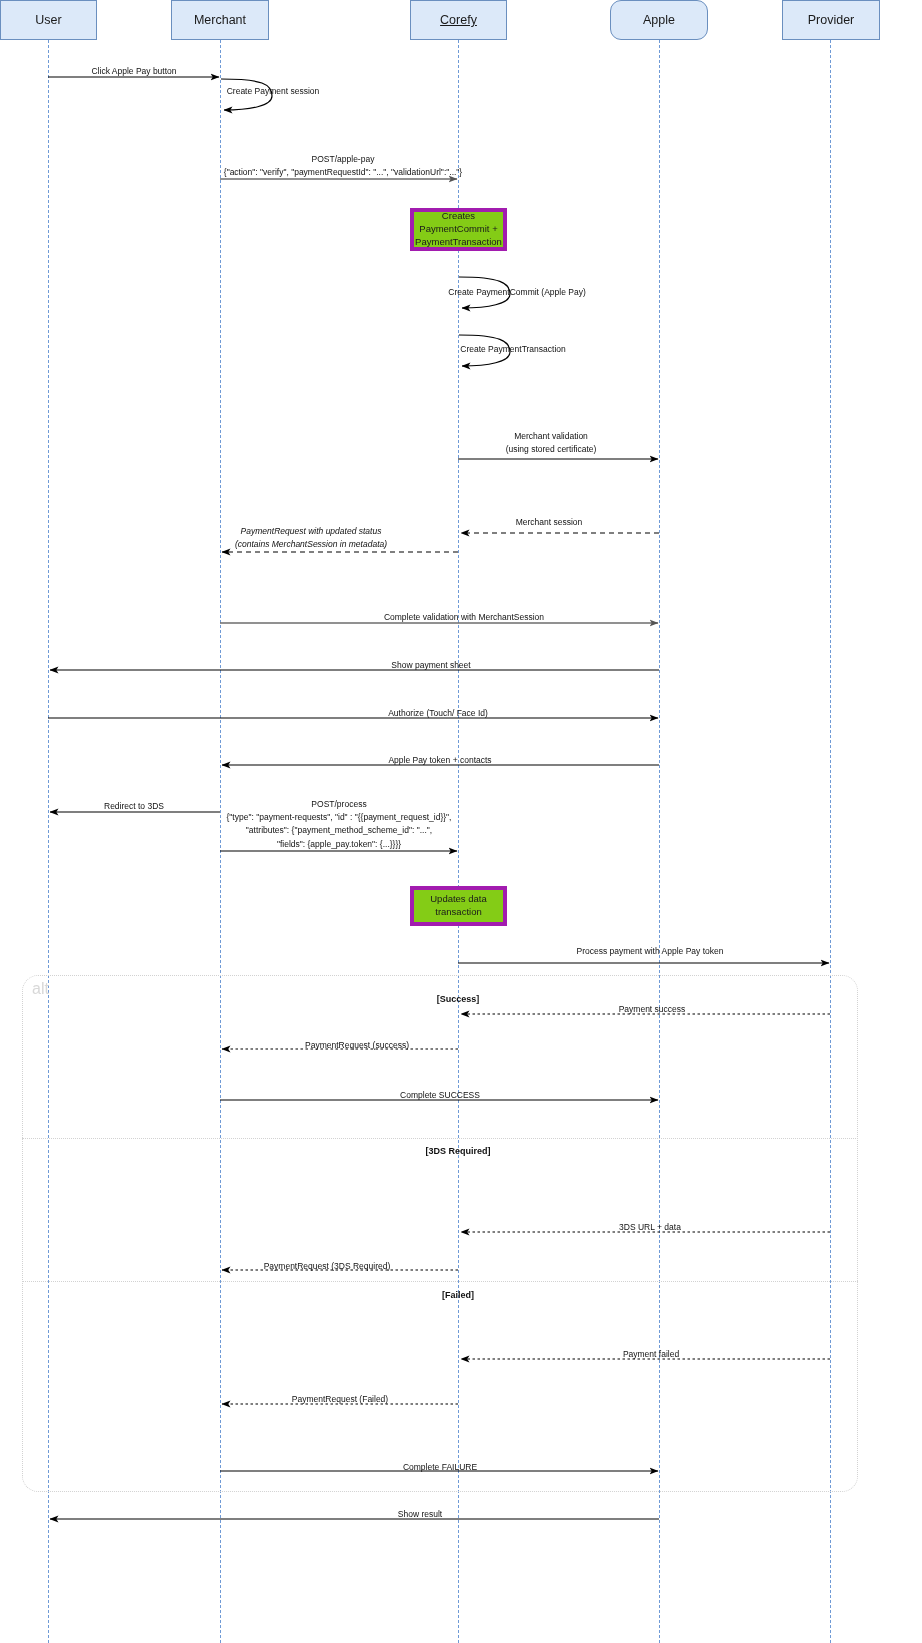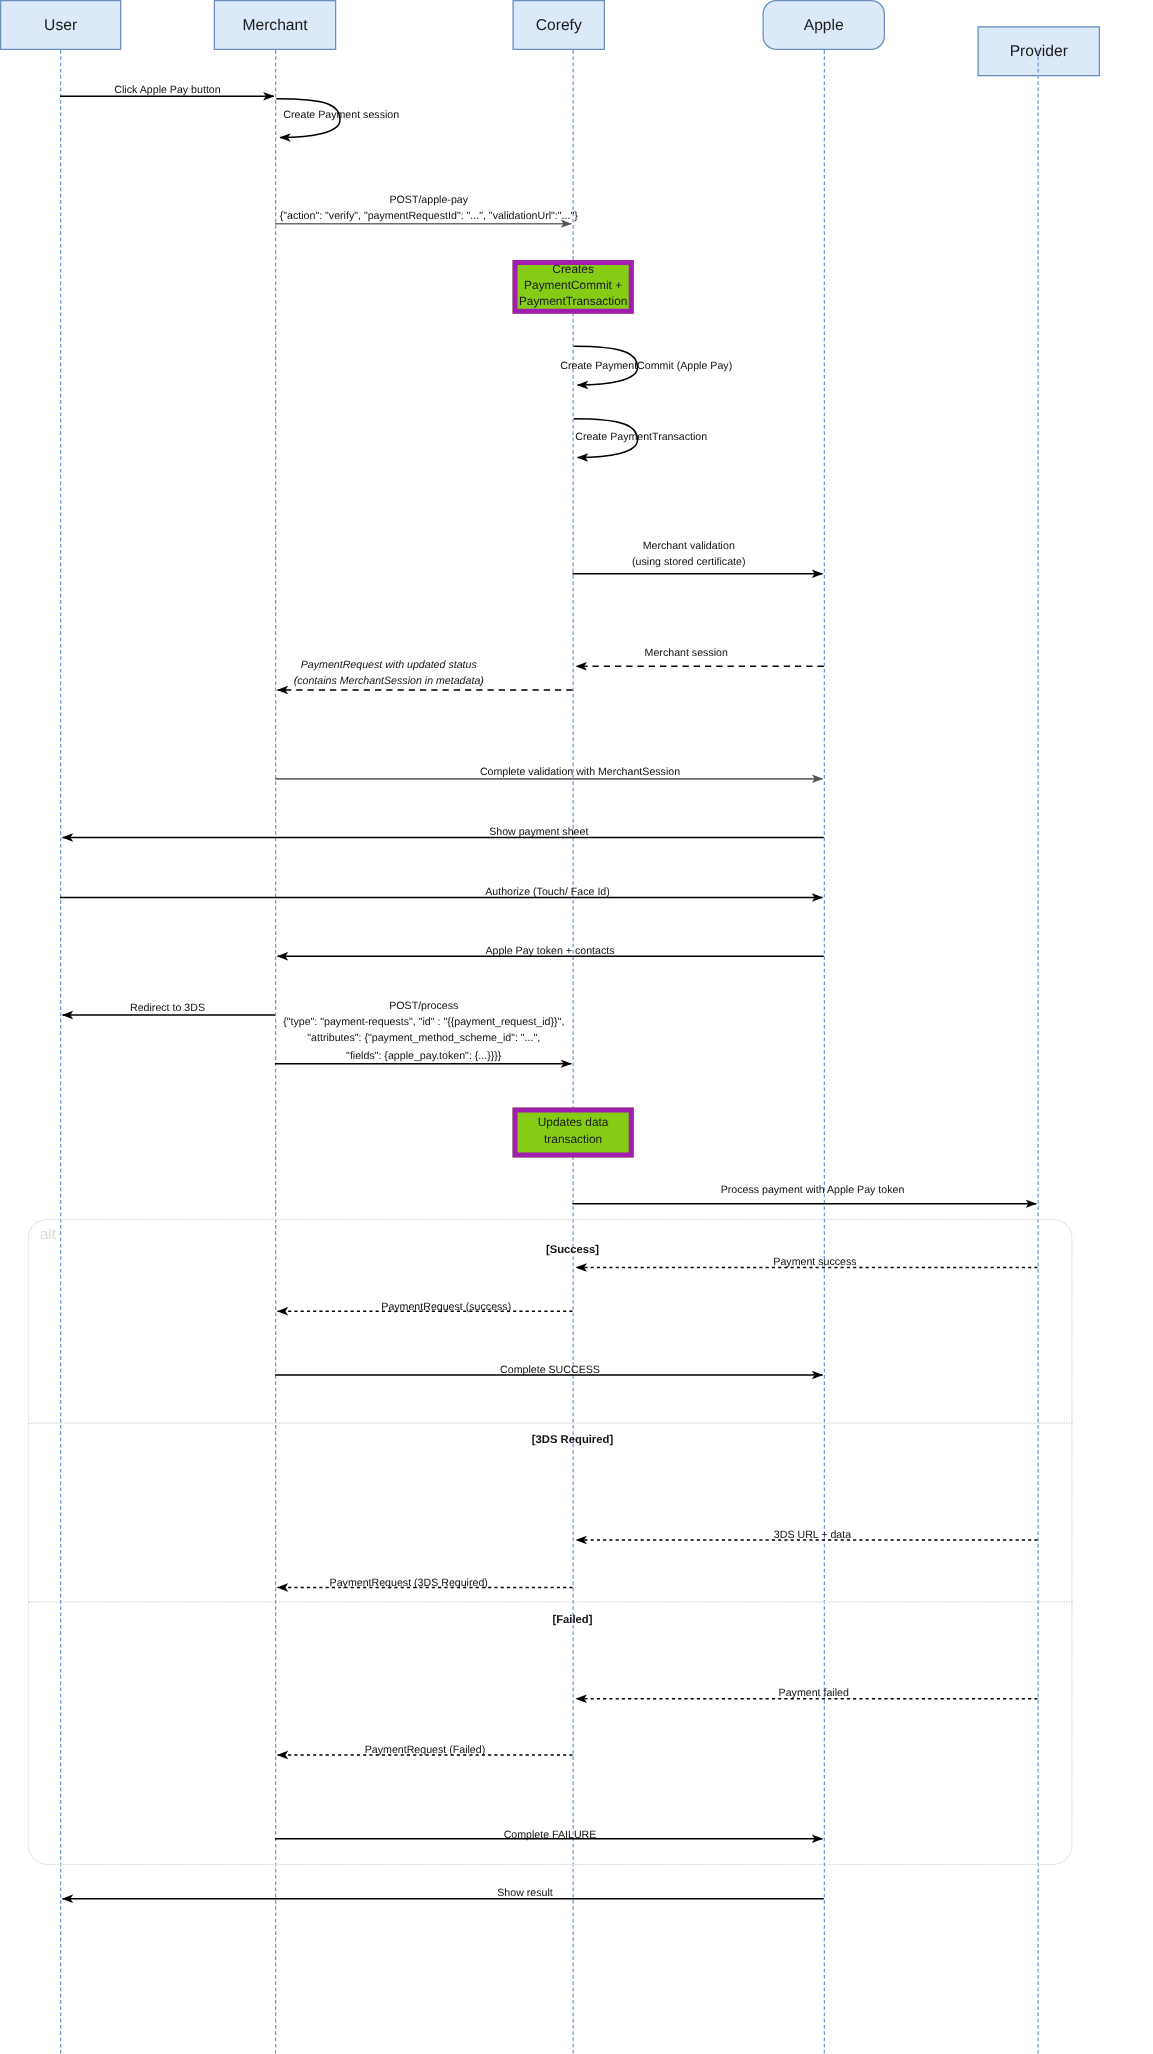--- a/index.html
+++ b/index.html
@@ -64,21 +64,21 @@
   }
   .frag {
     position: absolute;
     border: 1px dotted #d2d2d2;
     border-radius: 16px;
     box-sizing: border-box;
     pointer-events: none;
   }
   .frag-op {
     position: absolute;
-    font-size: 12px;
+    font-size: 16px;
     color: #d8d8d8;
   }
   .frag-cond {
     position: absolute;
     font-size: 9px;
     font-weight: bold;
     color: #111111;
     transform: translateX(-50%);
     white-space: nowrap;
   }
@@ -95,27 +95,27 @@
 <body>
 
 <div id="diagram">
 
   <div class="actor-box" style="left:0px;width:97px;">
     <span>User</span>
   </div>
   <div class="actor-box" style="left:171px;width:98px;">
     <span>Merchant</span>
   </div>
-  <div class="actor-box" style="left:410px;width:74px;">
+  <div class="actor-box" style="left:410px;width:97px;text-decoration:underline;">
     <span>Corefy</span>
   </div>
   <div class="actor-box" style="left:610px;width:98px;border-radius:11px;">
     <span>Apple</span>
   </div>
-  <div class="actor-box" style="left:782px;width:98px;margin-top:21px;">
+  <div class="actor-box" style="left:782px;width:98px;">
     <span>Provider</span>
   </div>
 
   <div class="lifeline" style="left:48px;"></div>
   <div class="lifeline" style="left:220px;"></div>
   <div class="lifeline" style="left:458px;"></div>
   <div class="lifeline" style="left:659px;"></div>
   <div class="lifeline" style="left:830px;"></div>
 
   <div class="frag" style="left:22px;top:975px;width:836px;height:517px;"></div>

